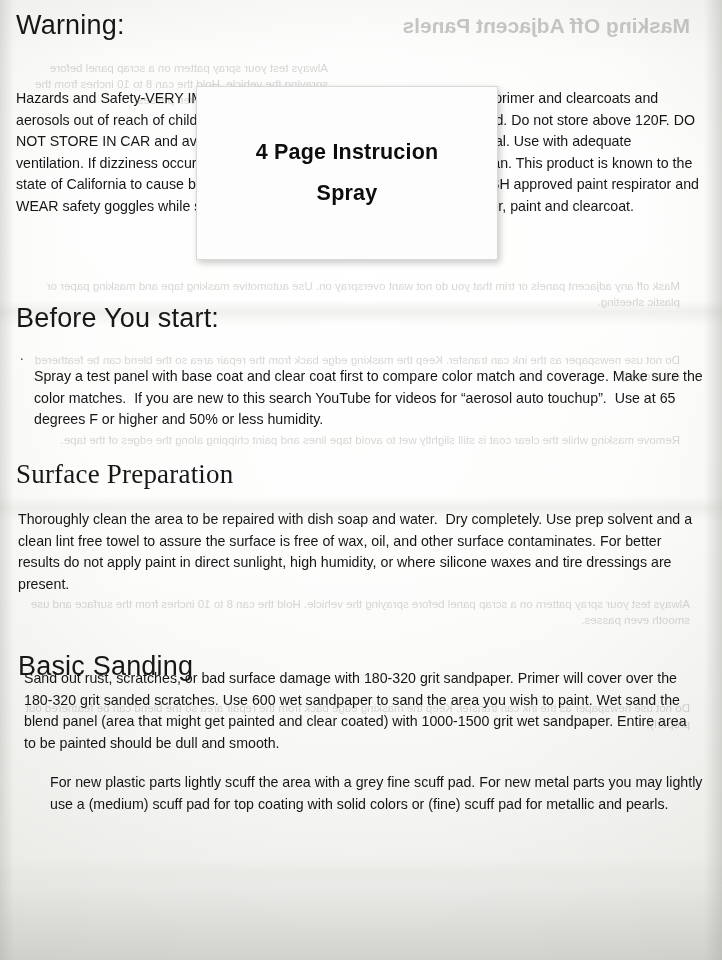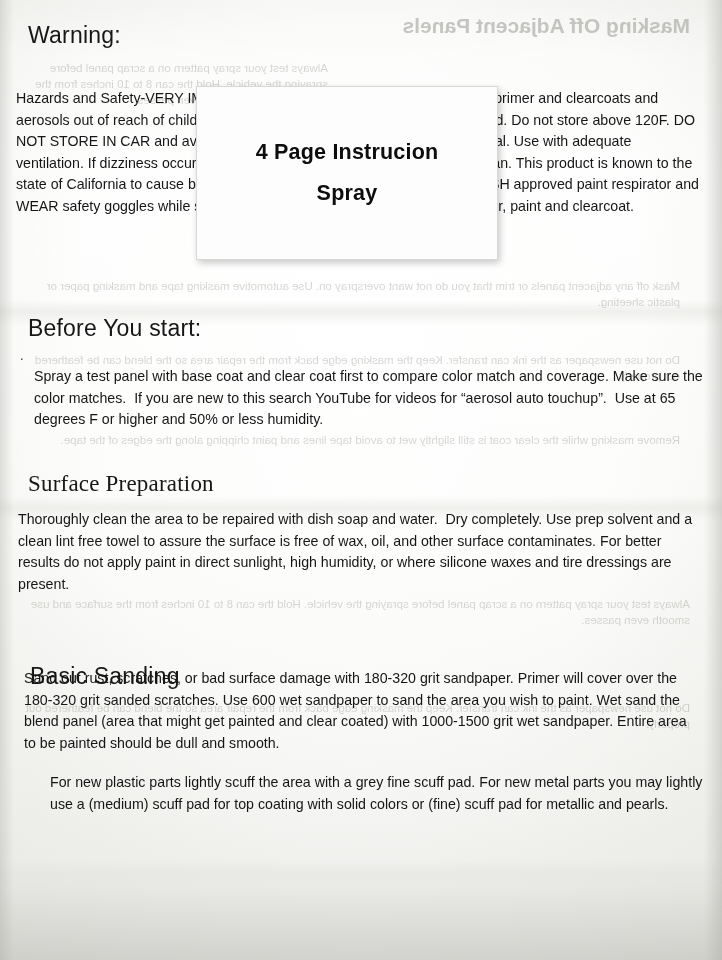--- a/index.html
+++ b/index.html
@@ -81,23 +81,23 @@
     opacity: 0.40;
   }
 
   
   .content {
     position: relative;
     z-index: 3;
   }
   h1.section {
     position: absolute;
-    margin: 12px;
+    margin: 0;
     font-weight: 400;
-    font-size: 23px;
+    font-size: 27px;
     letter-spacing: 0.2px;
     color: #171717;
   }
   p.body {
     position: absolute;
     margin: 0;
     font-size: 14.2px;
     line-height: 21.5px;
     color: #161616;
     white-space: pre-wrap;

